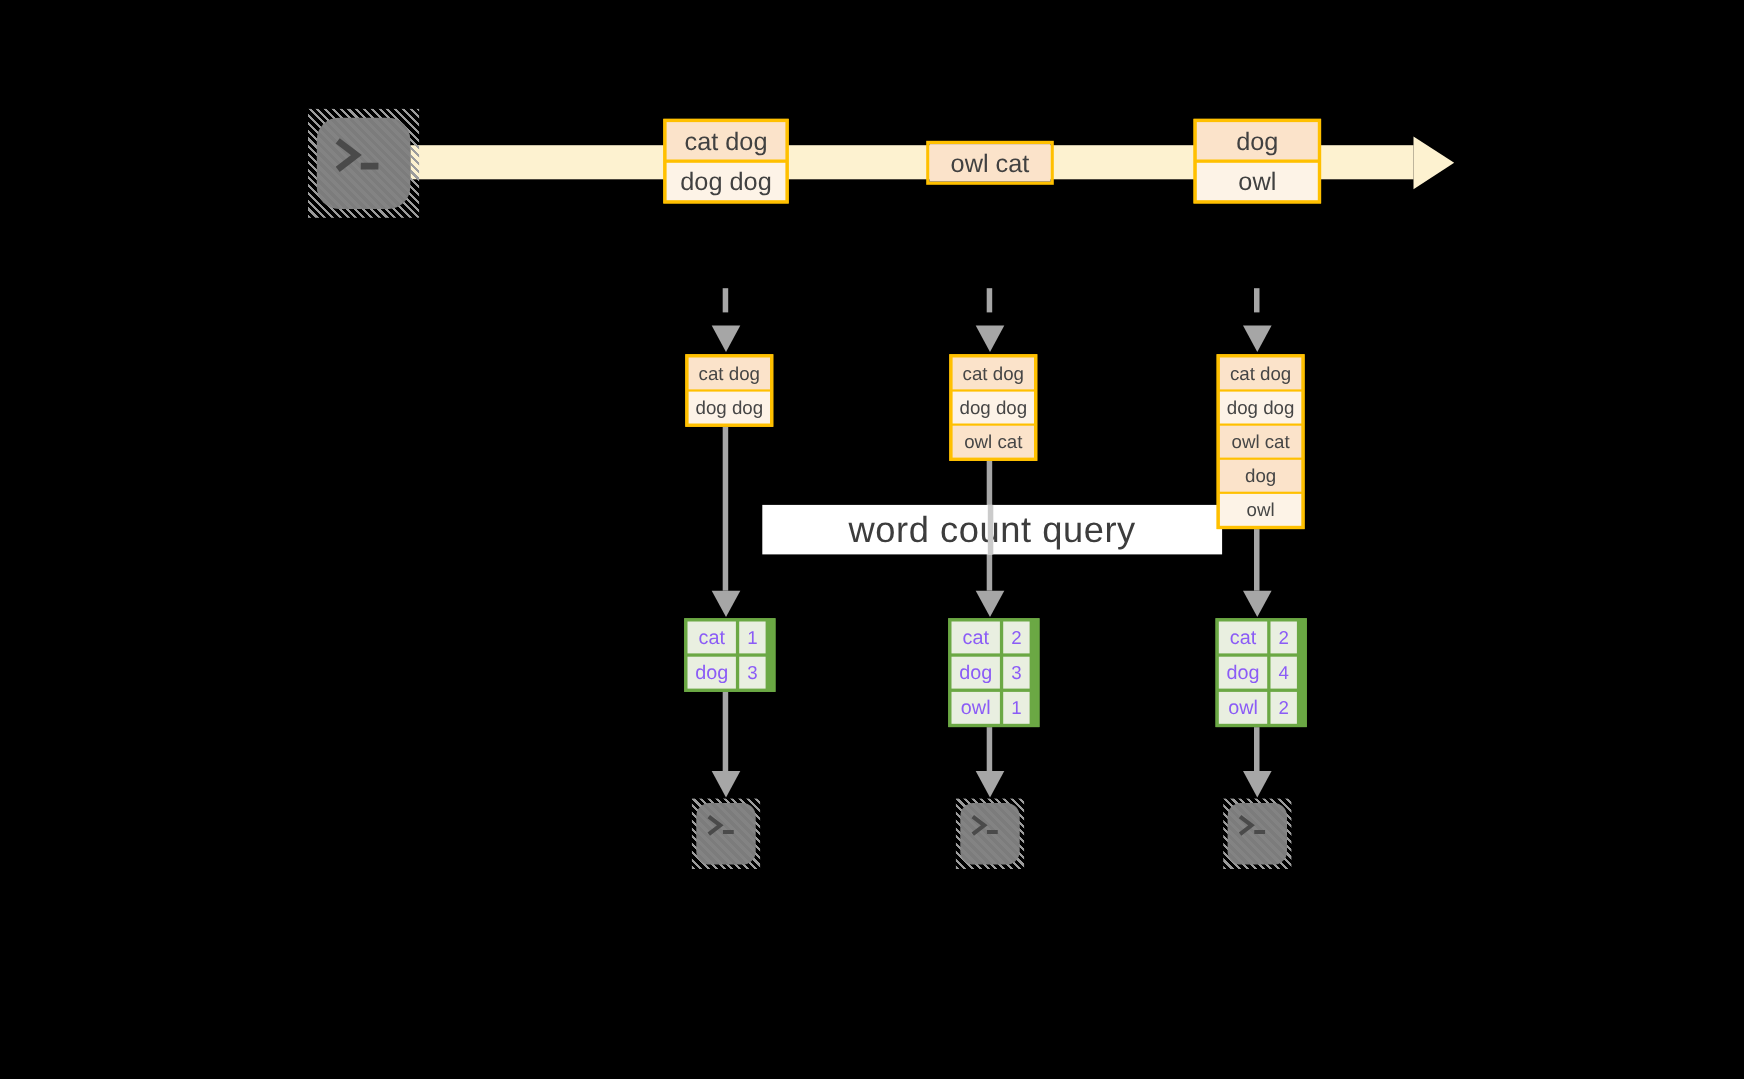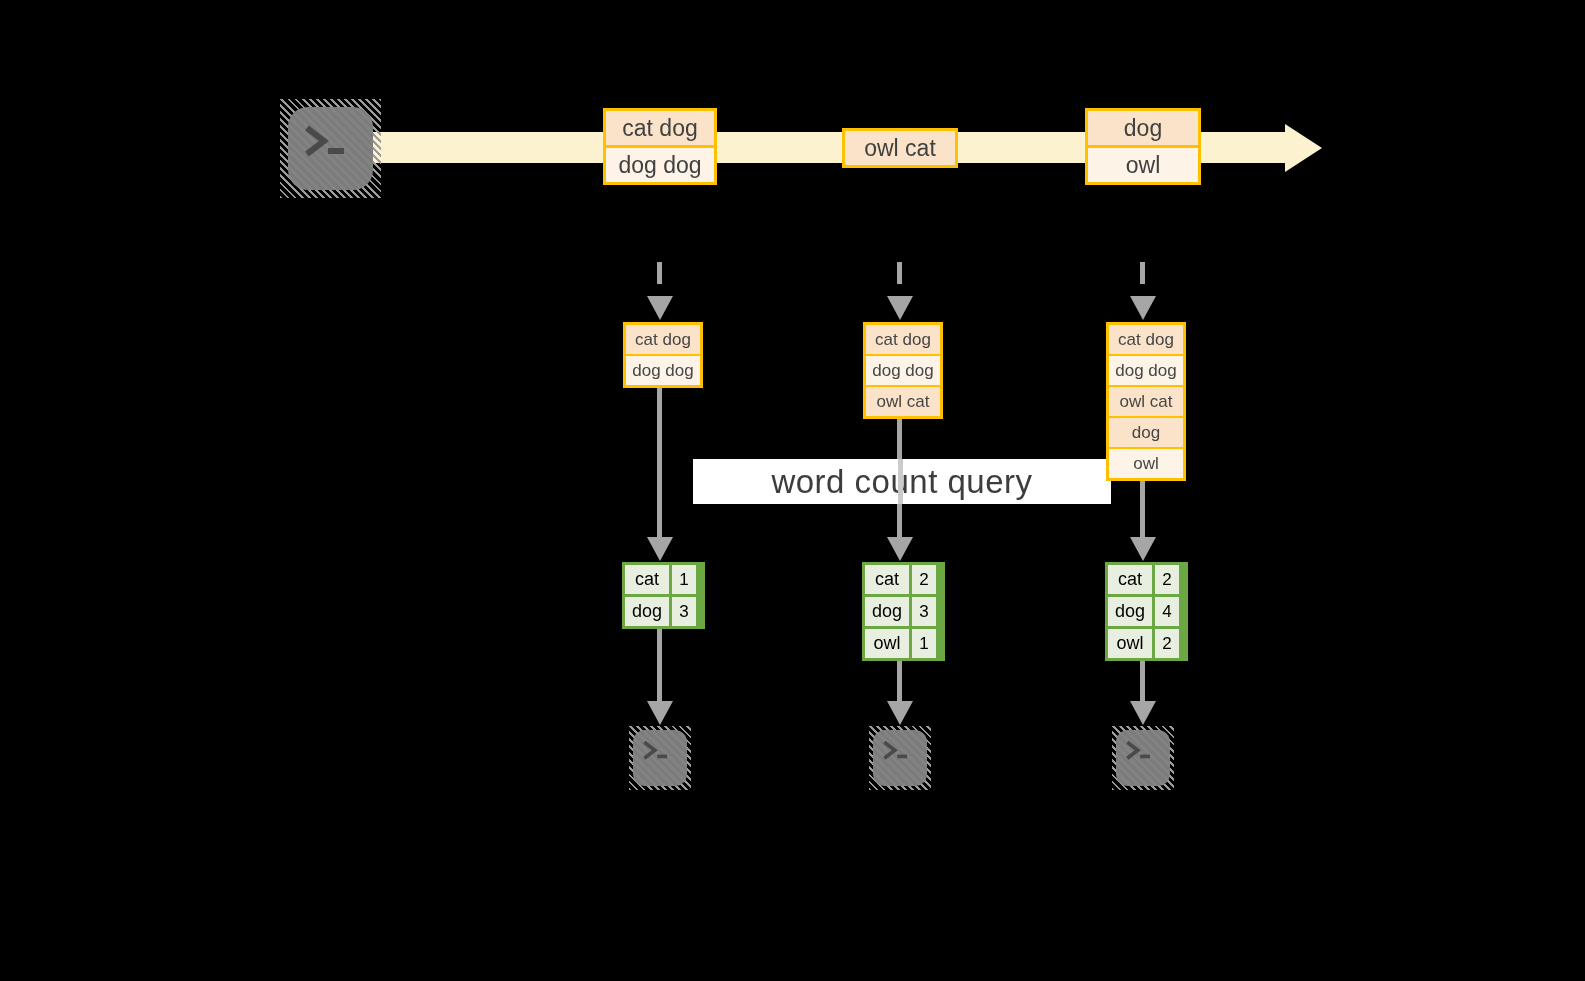--- a/index.html
+++ b/index.html
@@ -33,21 +33,21 @@
 
   
   .stack{position:absolute;width:74px;border:3px solid #ffc000;background:#ffc000;z-index:7;}
   .srow{height:29px;line-height:29px;text-align:center;font-size:17px;color:#464646;}
   .srow + .srow{margin-top:2px;}
 
   
   .gtable{position:absolute;width:77px;border:3px solid #6ba844;background:#6ba844;z-index:4;}
   .grow{display:flex;height:29px;}
   .grow + .grow{margin-top:3px;}
-  .gcell{background:#e9efe0;line-height:29px;color:#000000;text-align:center;}
+  .gcell{background:#e9efe0;line-height:29px;color:#8b5cf6;text-align:center;}
   .gcell.word{width:44px;font-size:18px;margin-right:3px;}
   .gcell.num{width:24px;font-size:17px;}
 
   
   .qlabel{position:absolute;left:693px;top:459px;width:418px;height:45px;background:#ffffff;z-index:5;
     text-align:center;line-height:45px;font-size:33px;color:#3d3d3d;letter-spacing:0.5px;}
   .qline{position:absolute;left:898px;top:459px;width:5px;height:45px;background:#cbcbcb;z-index:6;}
 </style>
 </head>
 <body>

